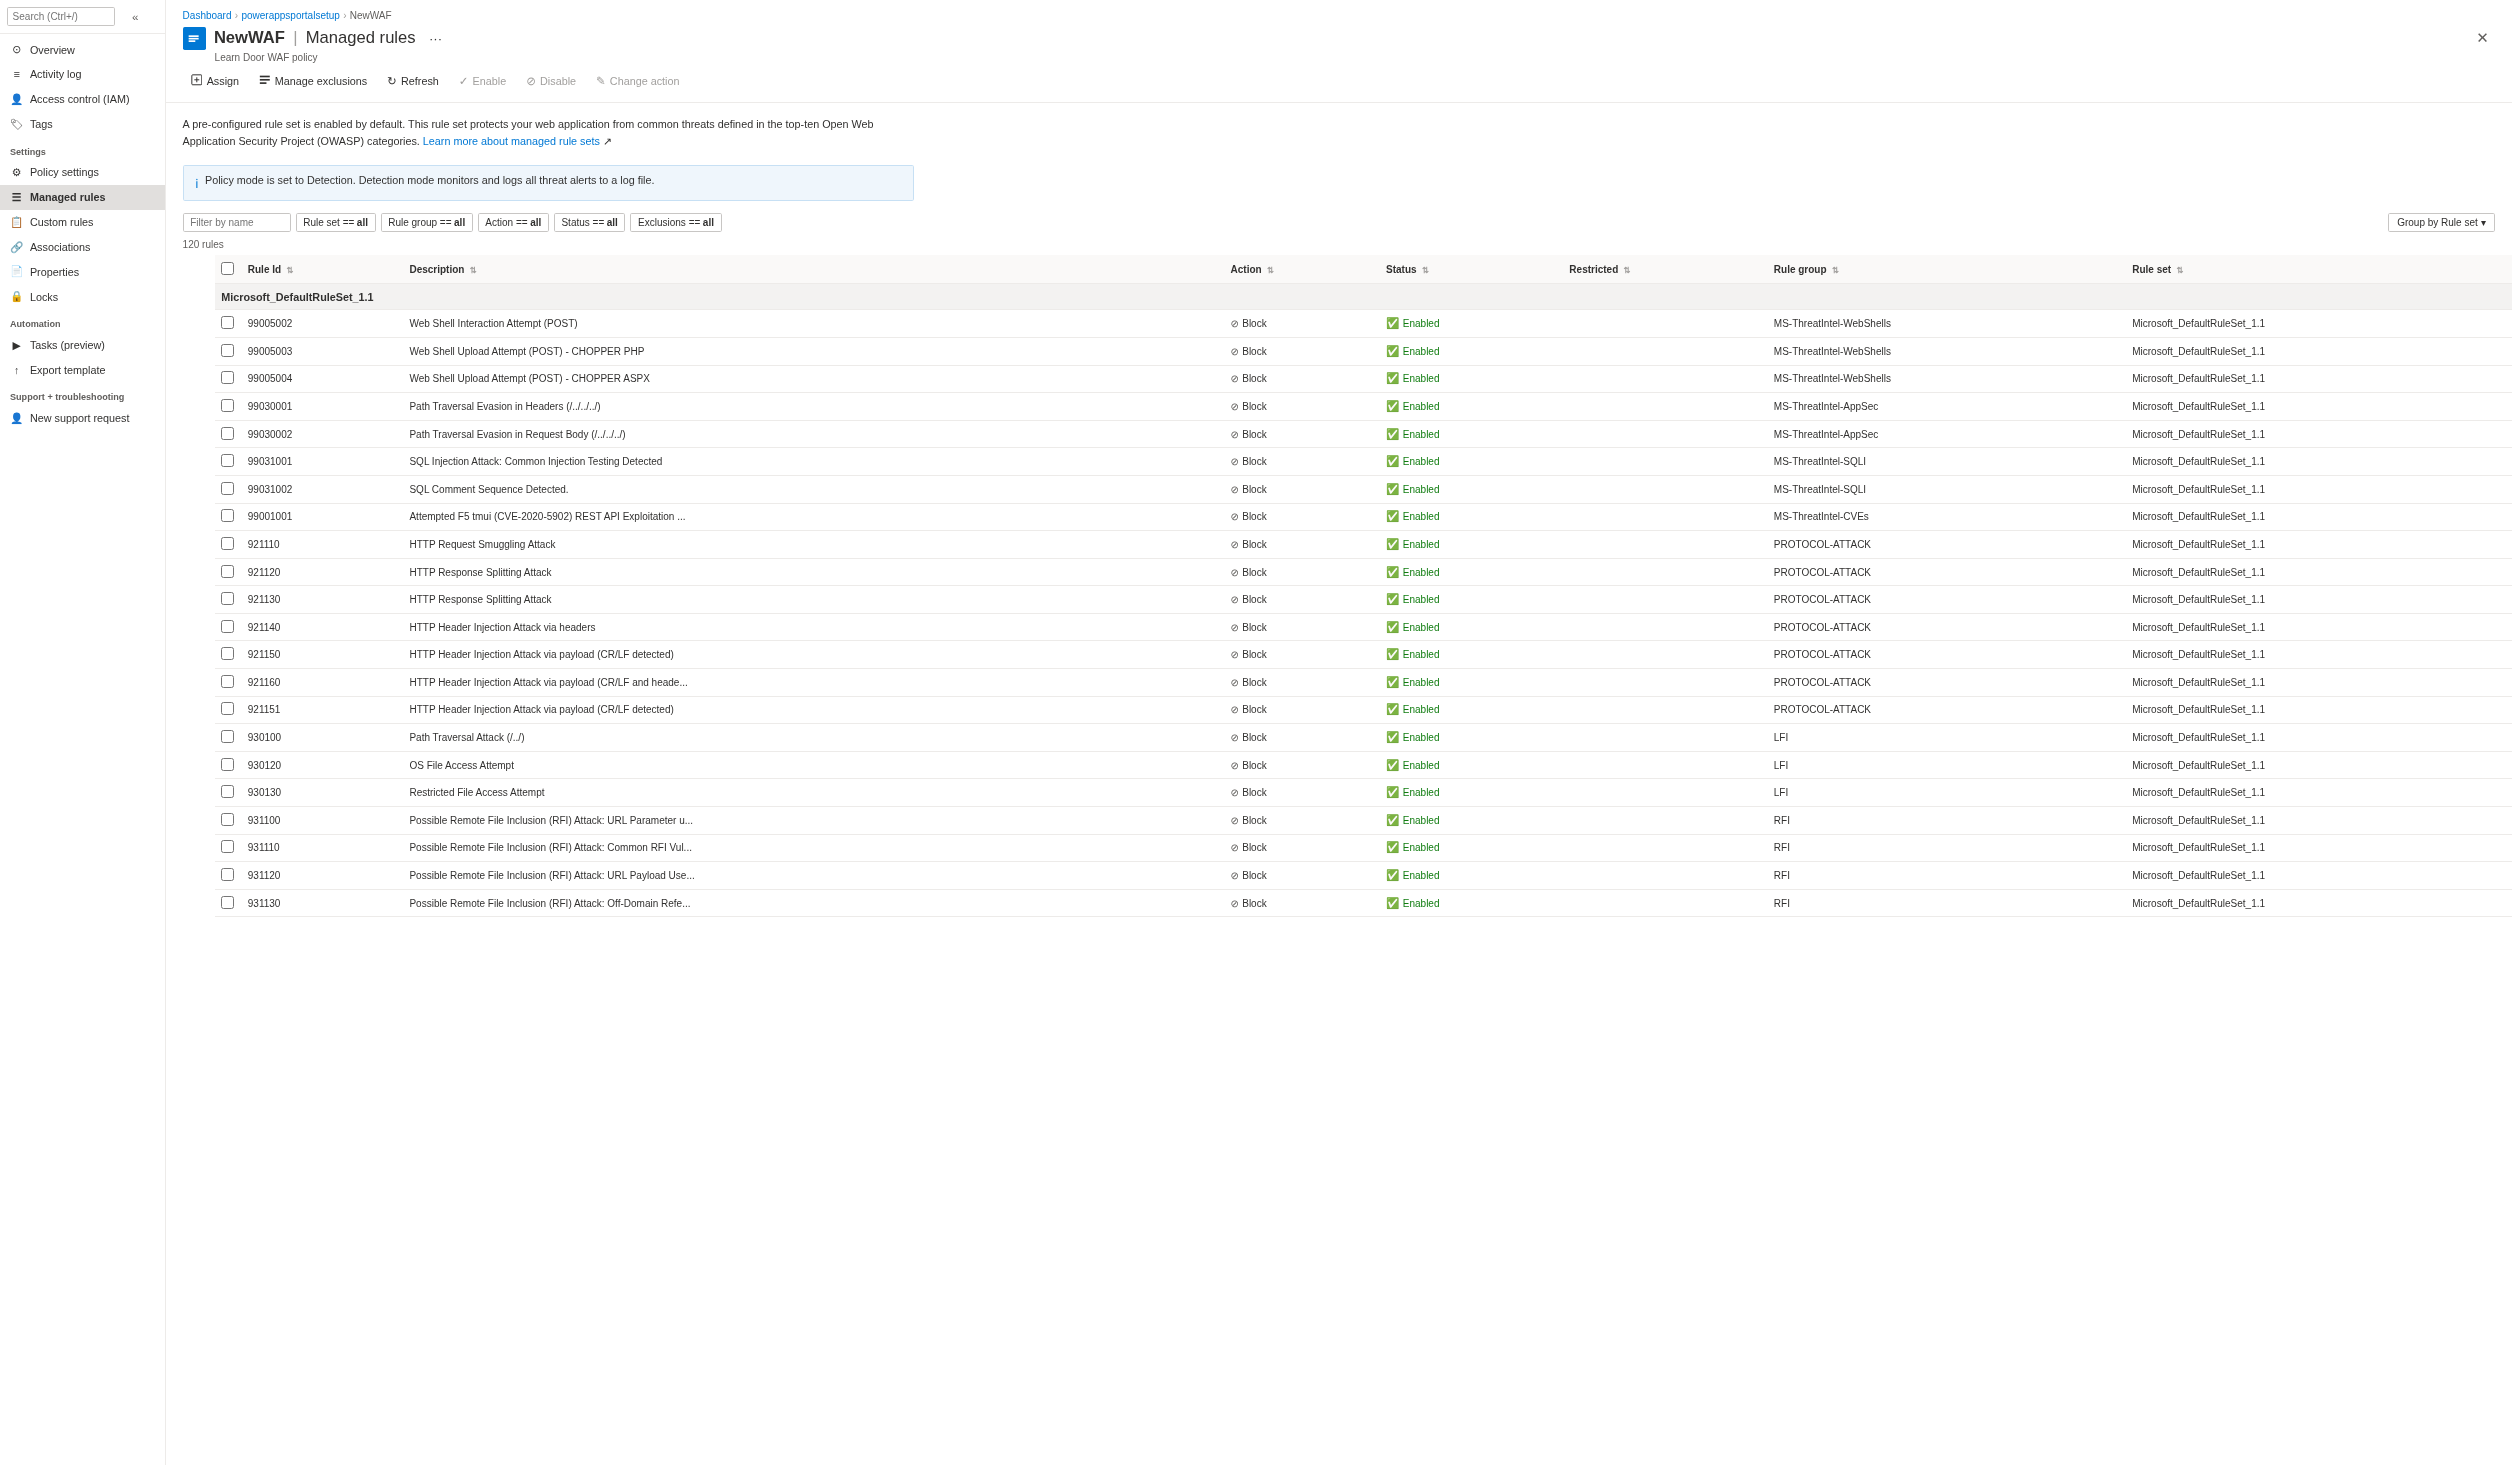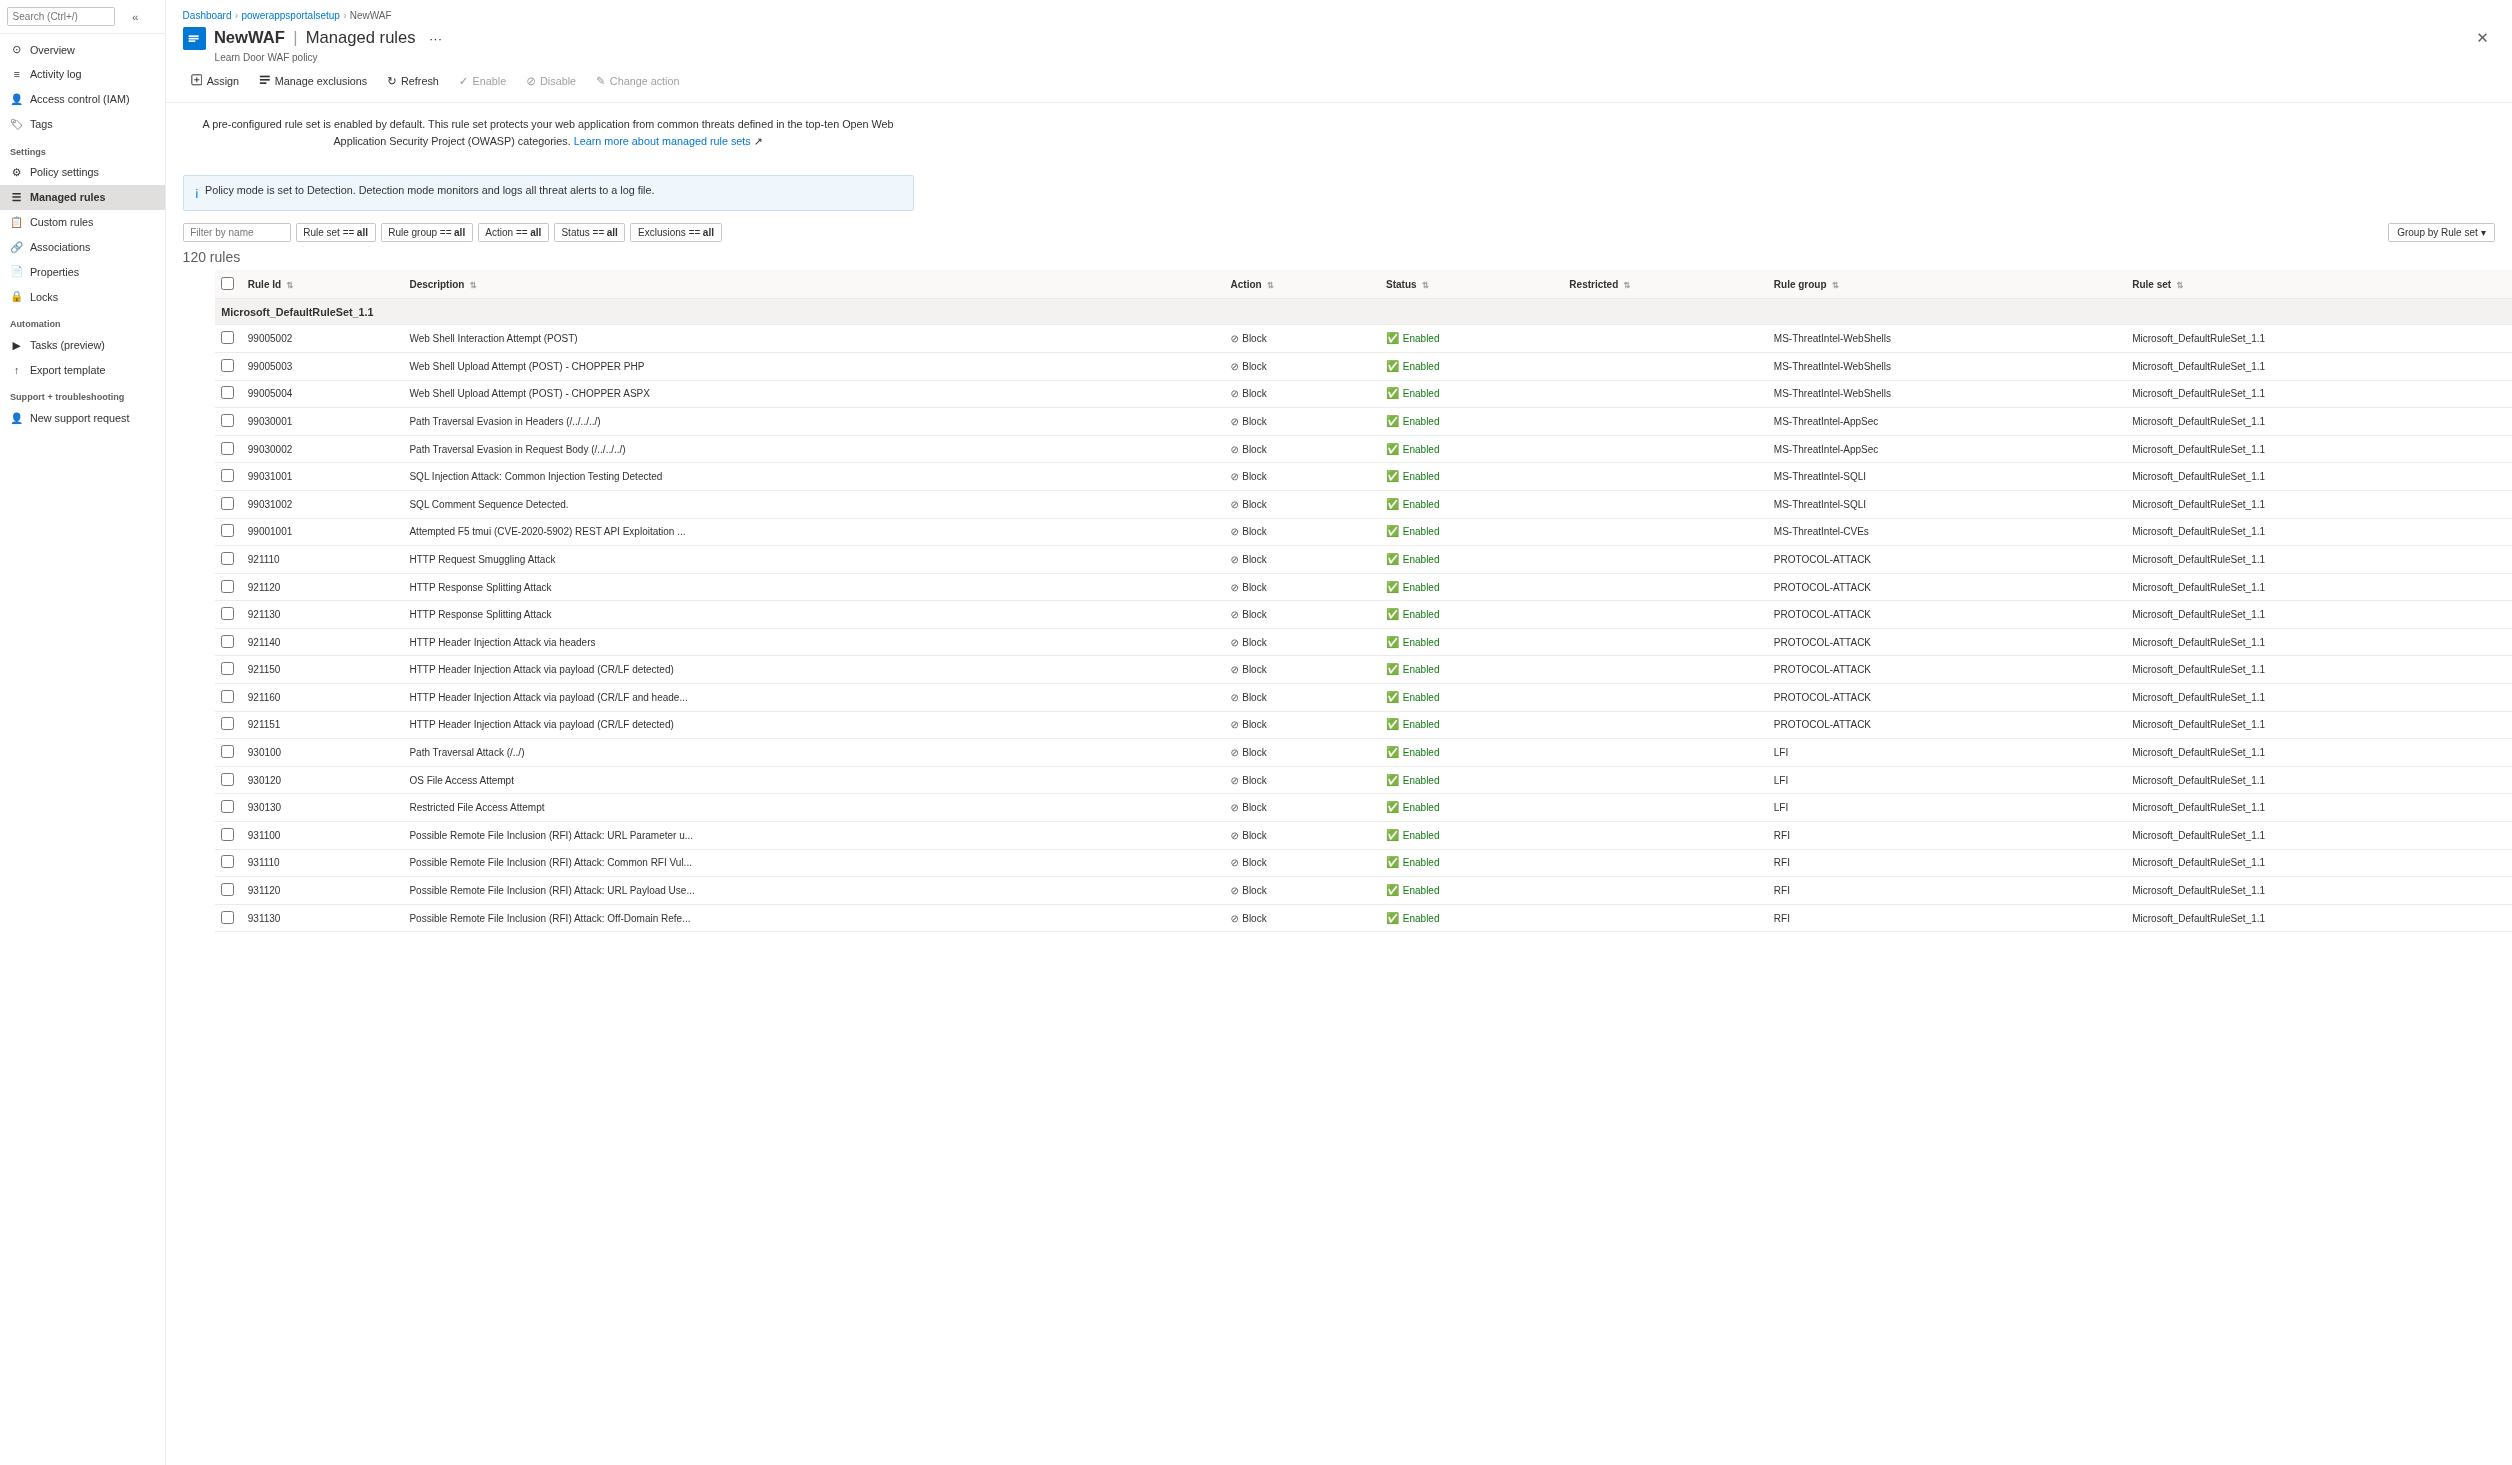--- a/index.html
+++ b/index.html
@@ -31,32 +31,32 @@
     .page-subtitle { font-size: 16.6px; font-weight: 400; color: #323130; }
     .page-meta { font-size: 10px; color: #605e5c; margin-top: 1.7px; margin-left: 32px; }
     .header-actions-row { display: flex; align-items: center; gap: 3.3px; padding: 6.6px 0 3.3px 0; }
     .header-btn { display: flex; align-items: center; gap: 4.2px; padding: 4.2px 8.3px; border: none; background: none; cursor: pointer; color: #323130; font-size: 10.8px; border-radius: 1.7px; }
     .header-btn.disabled { color: #a19f9d; cursor: default; }
     .header-btn .btn-icon { font-size: 11.6px; }
     .close-btn { margin-left: auto; background: none; border: none; font-size: 15px; cursor: pointer; color: #605e5c; padding: 3.3px 6.6px; }
 
     
     .content-area { flex: 1; overflow-y: auto; padding: 13.3px 16.6px; }
-    .info-text { font-size: 10.8px; color: #323130; margin-bottom: 26px; max-width: 731px; line-height: 1.5; text-align: center; }
+    .info-text { font-size: 10.8px; color: #323130; margin-bottom: 16px; max-width: 731px; line-height: 1.5; }
     .info-text a { color: #0078d4; text-decoration: none; }
     .info-banner { background: #eff6fc; border: 0.8px solid #c7e0f4; border-radius: 1.7px; padding: 8.3px 11.6px; margin-bottom: 11.6px; max-width: 731px; display: flex; align-items: flex-start; gap: 6.6px; font-size: 10.8px; color: #323130; }
     .info-banner-icon { color: #0078d4; font-size: 12.5px; margin-top: 0.8px; flex-shrink: 0; }
 
     
     .filters-row { display: flex; align-items: center; gap: 5px; margin-bottom: 6.6px; flex-wrap: wrap; }
     .filter-input { border: 0.8px solid #c8c6c4; border-radius: 1.7px; padding: 3.3px 6.6px; font-size: 10px; width: 108px; outline: none; }
     .filter-btn { display: flex; align-items: center; gap: 2.5px; border: 0.8px solid #c8c6c4; background: #fff; border-radius: 1.7px; padding: 3.3px 6.6px; font-size: 10px; cursor: pointer; color: #323130; white-space: nowrap; }
     .filter-btn .filter-val { font-weight: 600; }
     .group-by-btn { display: flex; align-items: center; gap: 3.3px; border: 0.8px solid #c8c6c4; background: #fff; border-radius: 1.7px; padding: 3.3px 8.3px; font-size: 10px; cursor: pointer; color: #323130; margin-left: auto; }
-    .rules-count { font-size: 14px; color: #605e5c; margin-bottom: 5px; }
+    .rules-count { font-size: 10px; color: #605e5c; margin-bottom: 5px; }
 
     
     .rules-table { width: 100%; border-collapse: collapse; font-size: 10px; margin-left: 32px; }
     .rules-table th { background: #faf9f8; border-bottom: 1.7px solid #edebe9; padding: 6.6px 6.6px; text-align: left; font-weight: 600; color: #323130; cursor: pointer; white-space: nowrap; user-select: none; }
     .rules-table th .sort-icon { color: #a19f9d; font-size: 8.3px; margin-left: 2.5px; }
     .rules-table td { padding: 5.8px 6.6px; border-bottom: 0.8px solid #edebe9; color: #323130; vertical-align: middle; }
     .rules-table tr.group-header td { background: #f3f2f1; font-weight: 600; padding: 6.6px 6.6px; color: #323130; font-size: 10.8px; border-bottom: 0.8px solid #edebe9; }
     .checkbox-col { width: 26.6px; }
     .status-enabled { display: flex; align-items: center; gap: 3.3px; color: #107c10; }
     .status-icon { font-size: 10.8px; }

